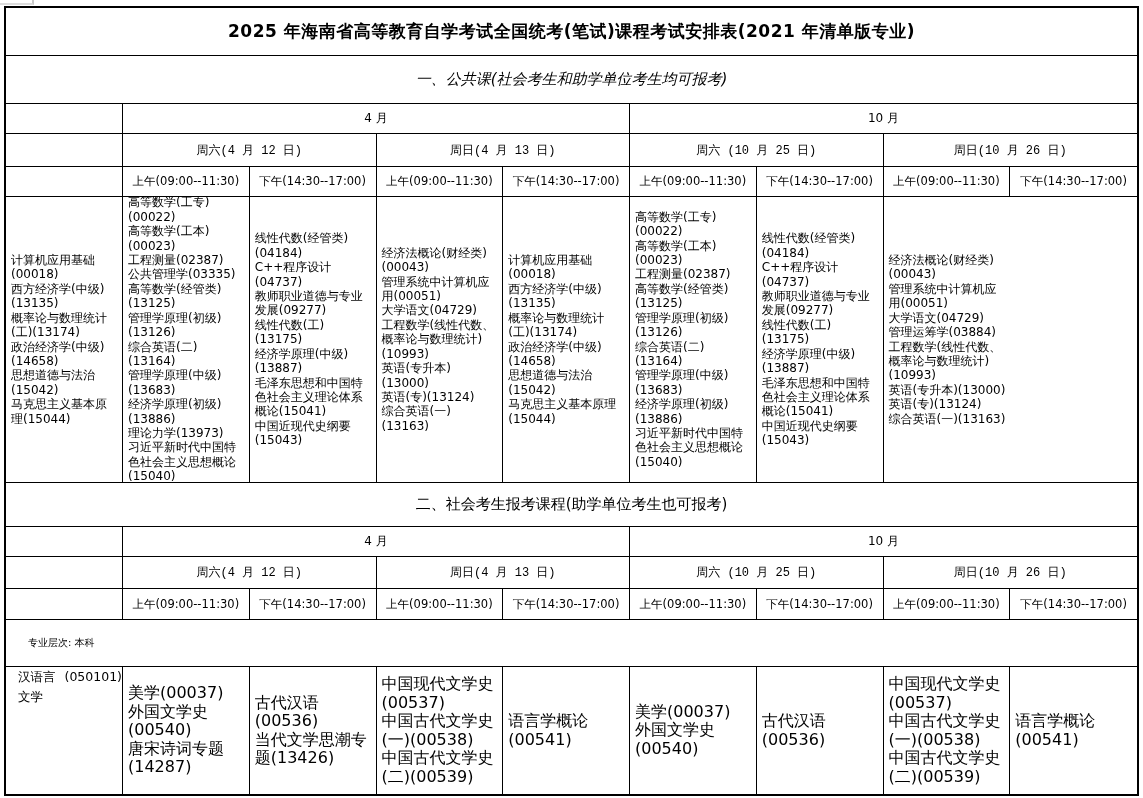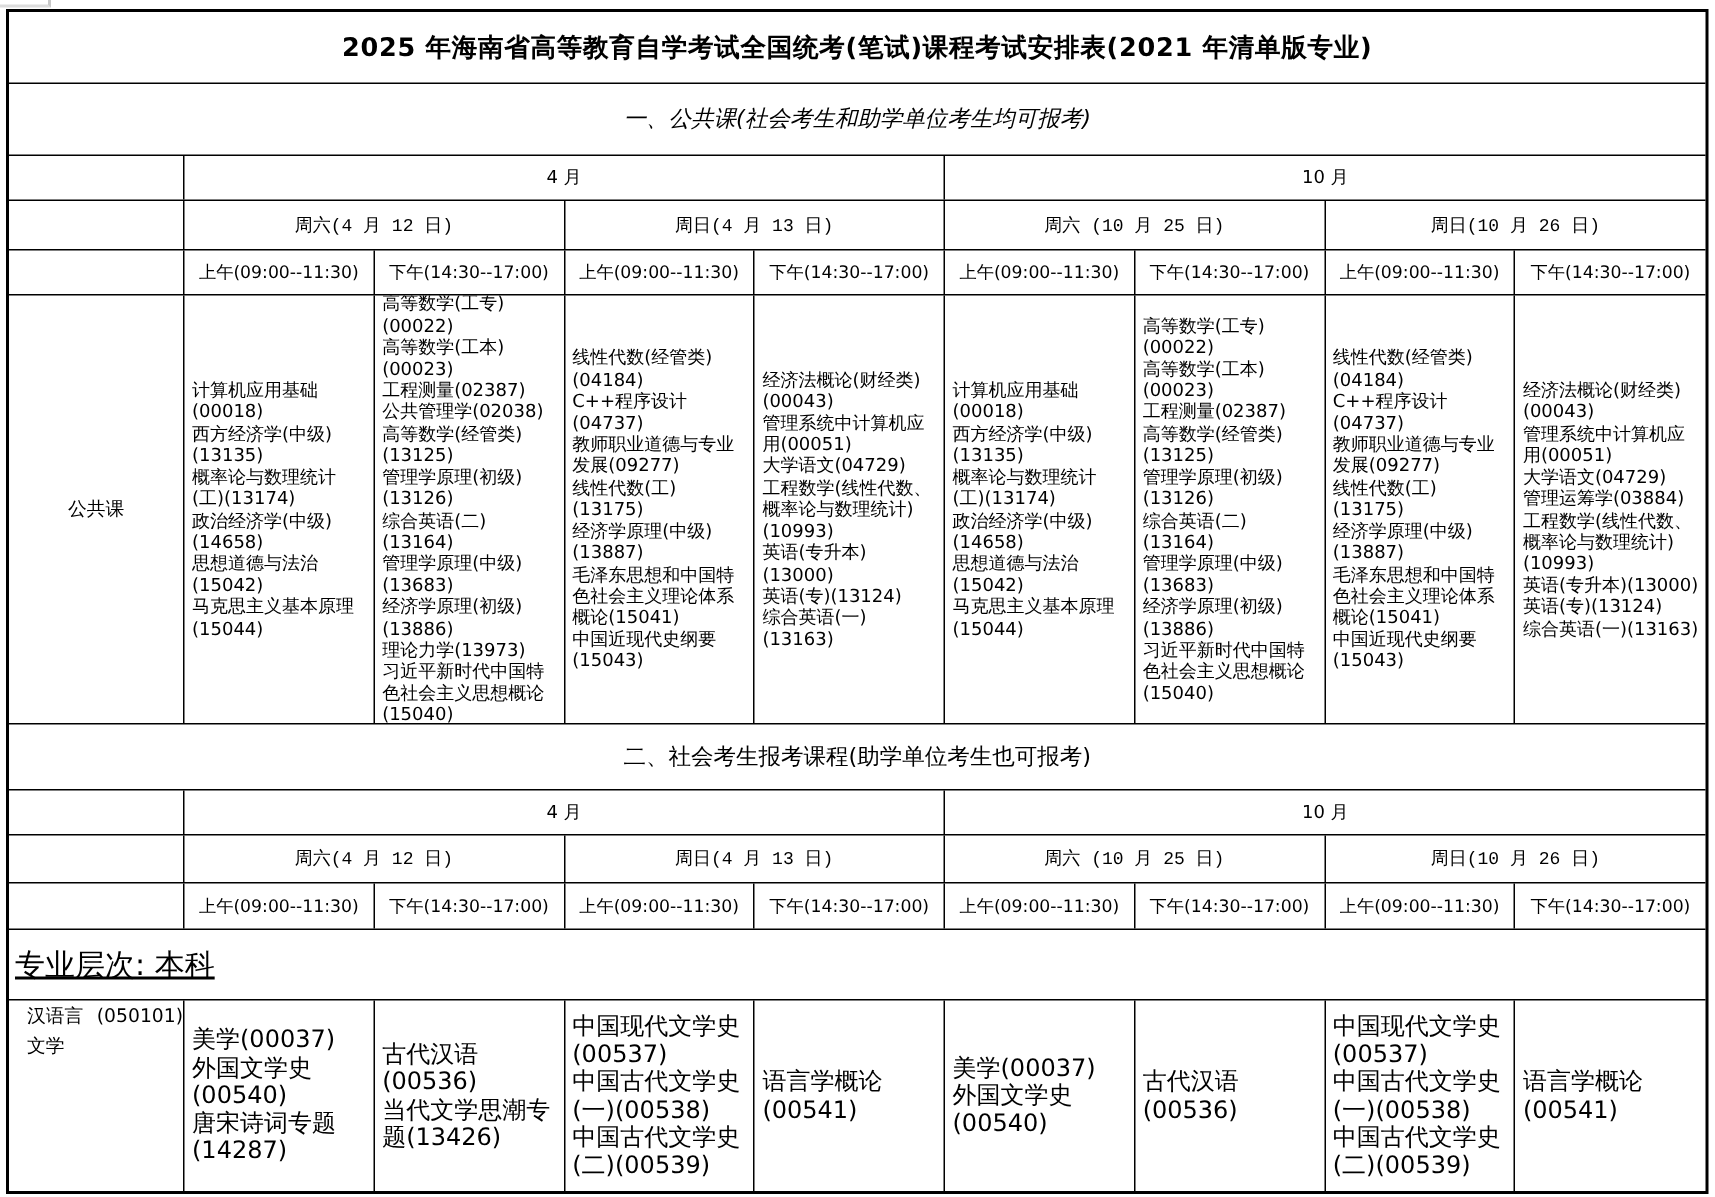--- a/index.html
+++ b/index.html
@@ -47,21 +47,21 @@
   .r-courses { height:286px; }
   .r-head2   { height:44px; }
   .r-month2  { height:30px; }
   .r-day2    { height:32px; }
   .r-time2   { height:31px; }
   .r-level   { height:47px; }
   .r-major   { height:127px; }
 
   .title-cell   { font-size:17px; font-weight:bold; letter-spacing:0.5px; }
   .heading-cell { font-size:15px; }
-  .level-cell   { font-size:20px; justify-content:flex-start; text-align:left; padding-left:4px;text-decoration:underline; }
+  .level-cell   { font-size:10px; justify-content:flex-start; text-align:left; padding-left:22px; }
 
   .month-cell, .day-cell { font-size:12px; }
   .time-cell  { font-size:11.5px; }
 
   .rowlabel-cell { font-size:12.5px; }
 
   .course-cell {
     flex-direction:column; justify-content:center; align-items:stretch;
     text-align:left; padding:3px 4px 3px 5px;
   }
@@ -110,34 +110,33 @@
       <div class="cell time-cell">下午(14:30--17:00)</div>
       <div class="cell time-cell">上午(09:00--11:30)</div>
       <div class="cell time-cell">下午(14:30--17:00)</div>
       <div class="cell time-cell">上午(09:00--11:30)</div>
       <div class="cell time-cell">下午(14:30--17:00)</div>
       <div class="cell time-cell">上午(09:00--11:30)</div>
       <div class="cell time-cell">下午(14:30--17:00)</div>
     </div>
 
     <div class="t-row r-courses">
-      <div class="cell rowlabel-cell">公共课</div>
       <div class="cell course-cell s1">
           <div class="item">计算机应用基础(00018)</div>
           <div class="item">西方经济学(中级)(13135)</div>
           <div class="item">概率论与数理统计(工)(13174)</div>
           <div class="item">政治经济学(中级)(14658)</div>
           <div class="item">思想道德与法治(15042)</div>
           <div class="item">马克思主义基本原理(15044)</div>
         </div>
       <div class="cell course-cell s1">
           <div class="item">高等数学(工专)(00022)</div>
           <div class="item">高等数学(工本)(00023)</div>
           <div class="item">工程测量(02387)</div>
-          <div class="item">公共管理学(02038)</div>
+          <div class="item">公共管理学(03335)</div>
           <div class="item">高等数学(经管类)(13125)</div>
           <div class="item">管理学原理(初级)(13126)</div>
           <div class="item">综合英语(二)(13164)</div>
           <div class="item">管理学原理(中级)(13683)</div>
           <div class="item">经济学原理(初级)(13886)</div>
           <div class="item">理论力学(13973)</div>
           <div class="item">习近平新时代中国特色社会主义思想概论(15040)</div>
         </div>
       <div class="cell course-cell s1">
           <div class="item">线性代数(经管类)(04184)</div>

